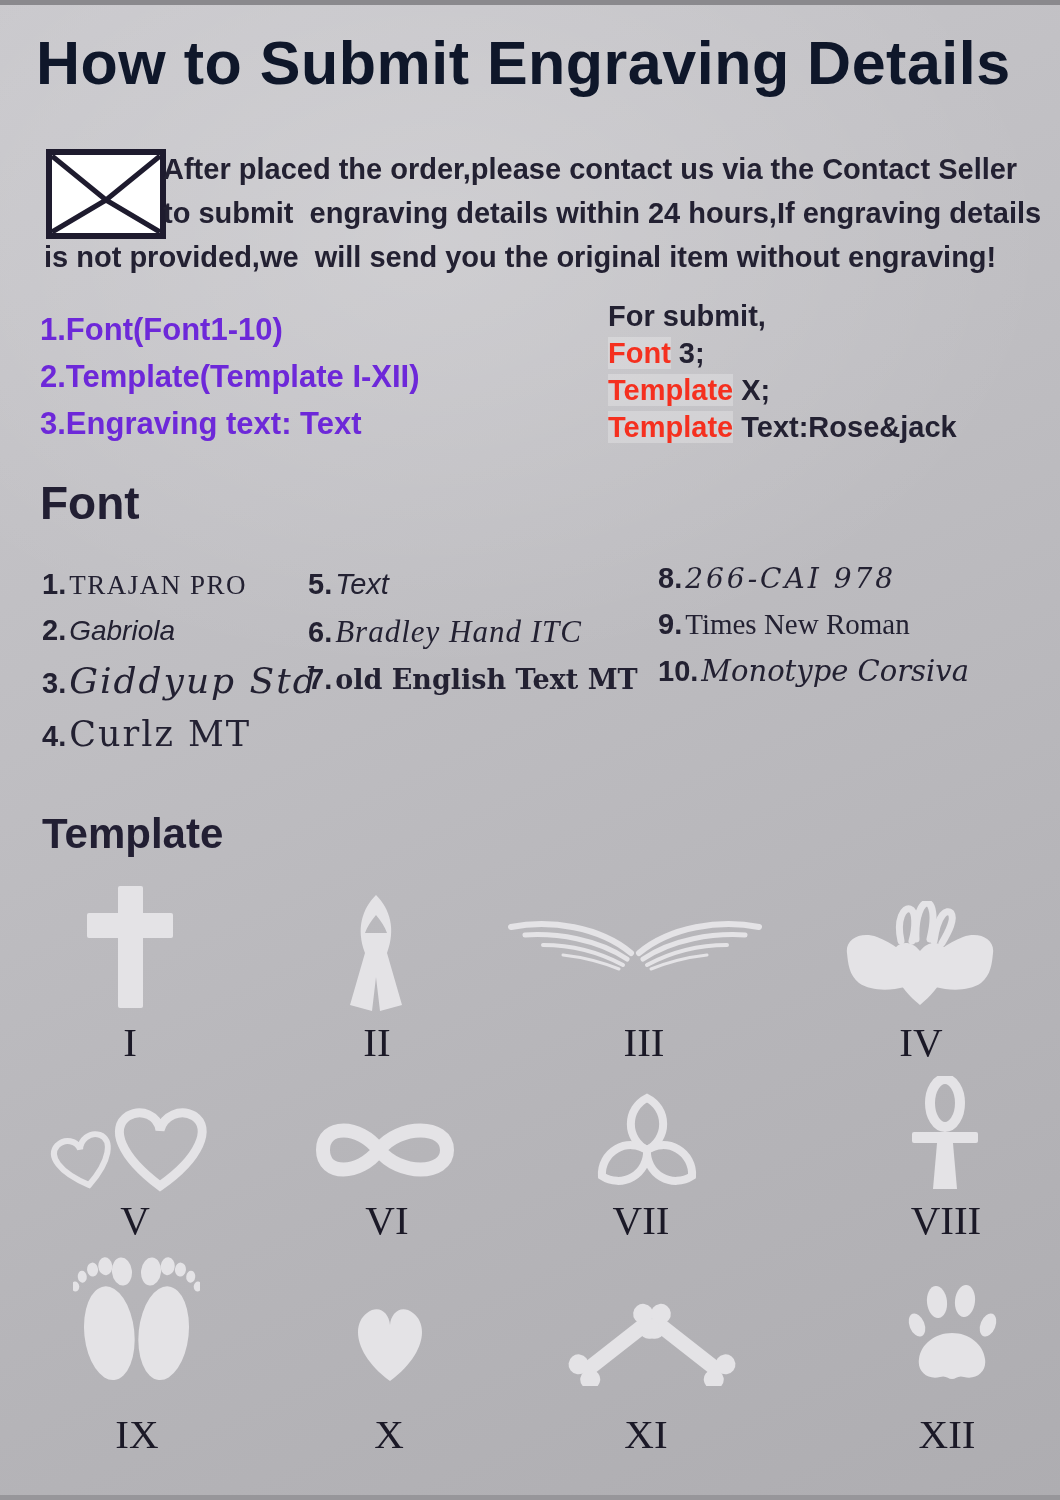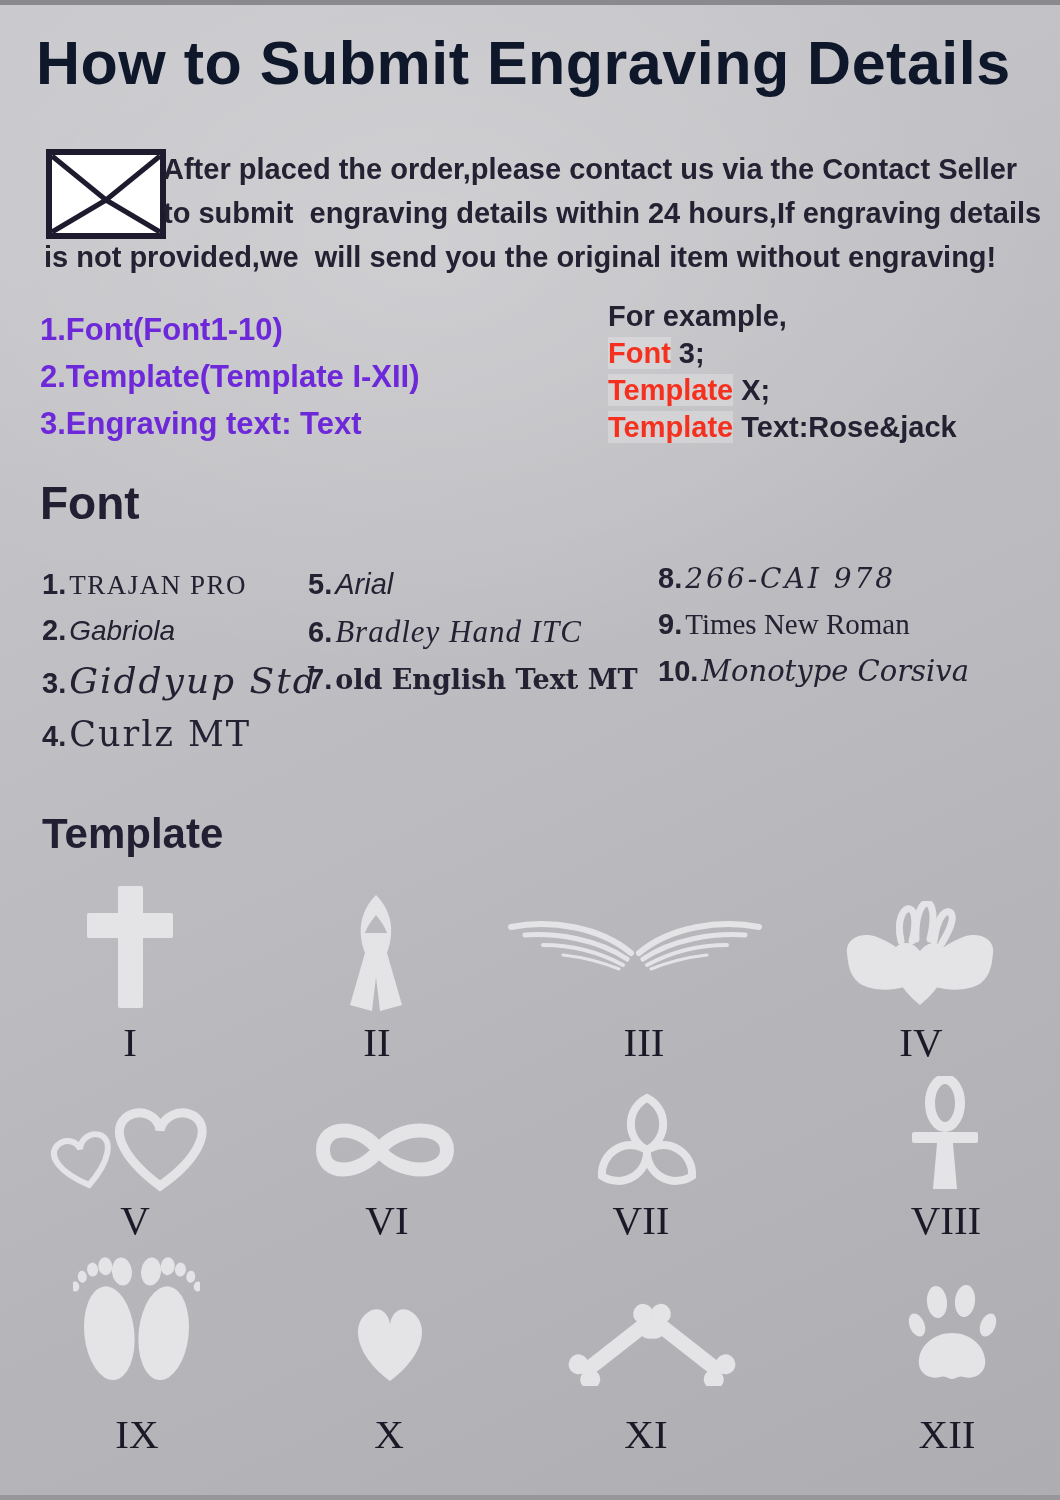--- a/index.html
+++ b/index.html
@@ -67,37 +67,37 @@
   <div class="abs nline n2">to submit  engraving details within 24 hours,If engraving details</div>
   <div class="abs nline n3">is not provided,we  will send you the original item without engraving!</div>
 
   <div class="abs steps">
     <div class="step">1.Font(Font1-10)</div>
     <div class="step">2.Template(Template I-XII)</div>
     <div class="step">3.Engraving text: Text</div>
   </div>
 
   <div class="abs example">
-    <div class="exline">For example,</div>
+    <div class="exline">For submit,</div>
     <div class="exline"><span class="red">Font</span><span> 3;</span></div>
     <div class="exline"><span class="red">Template</span><span> X;</span></div>
     <div class="exline"><span class="red">Template</span><span> Text:Rose&amp;jack</span></div>
   </div>
 
   <div class="abs h-font">Font</div>
 
   <div class="abs fontcol c1">
     <div class="font-item"><span class="num">1.</span><span class="fname f-trajan">TRAJAN PRO</span></div>
     <div class="font-item"><span class="num">2.</span><span class="fname f-gabriola">Gabriola</span></div>
     <div class="font-item"><span class="num">3.</span><span class="fname f-giddyup">Giddyup Std</span></div>
     <div class="font-item"><span class="num">4.</span><span class="fname f-curlz">Curlz MT</span></div>
   </div>
 
   <div class="abs fontcol c2">
-    <div class="font-item"><span class="num">5.</span><span class="fname f-arial">Arial</span></div>
+    <div class="font-item"><span class="num">5.</span><span class="fname f-arial">Text</span></div>
     <div class="font-item"><span class="num">6.</span><span class="fname f-bradley">Bradley Hand ITC</span></div>
     <div class="font-item"><span class="num">7.</span><span class="fname f-oldenglish">old English Text MT</span></div>
   </div>
 
   <div class="abs fontcol c3">
     <div class="font-item"><span class="num">8.</span><span class="fname f-script">266-CAI 978</span></div>
     <div class="font-item"><span class="num">9.</span><span class="fname f-times">Times New Roman</span></div>
     <div class="font-item"><span class="num">10.</span><span class="fname f-corsiva">Monotype Corsiva</span></div>
   </div>
 

